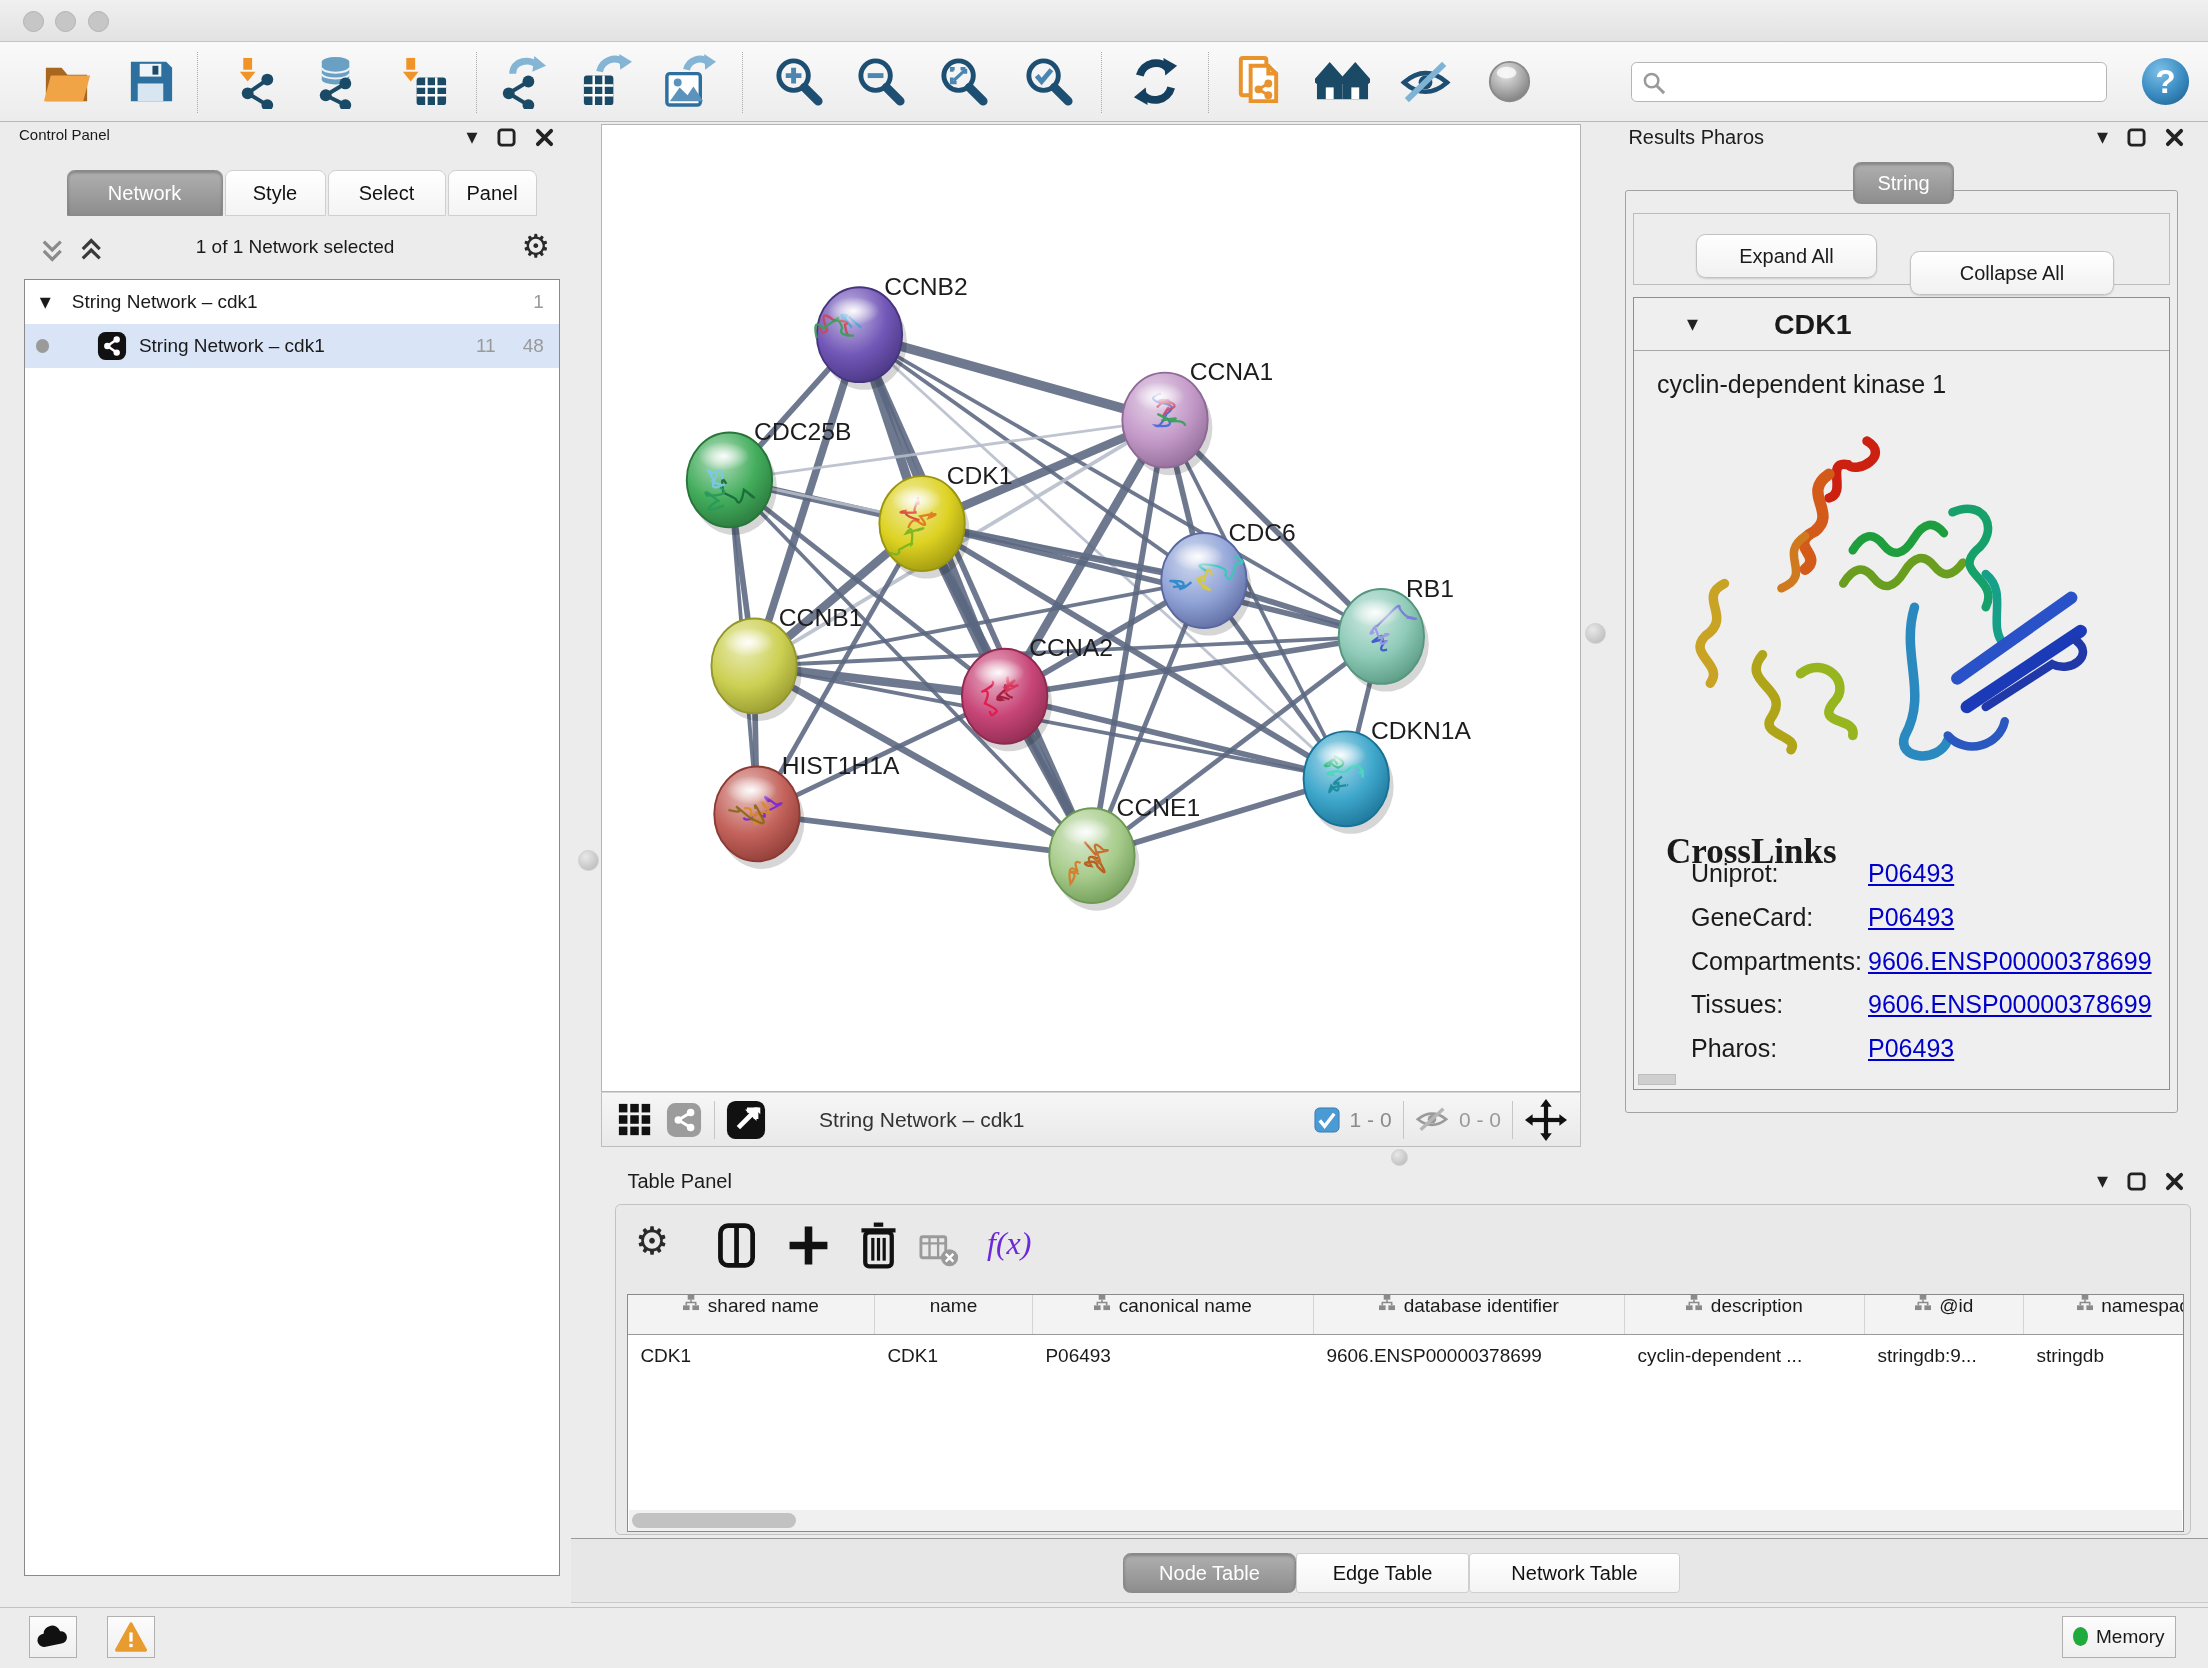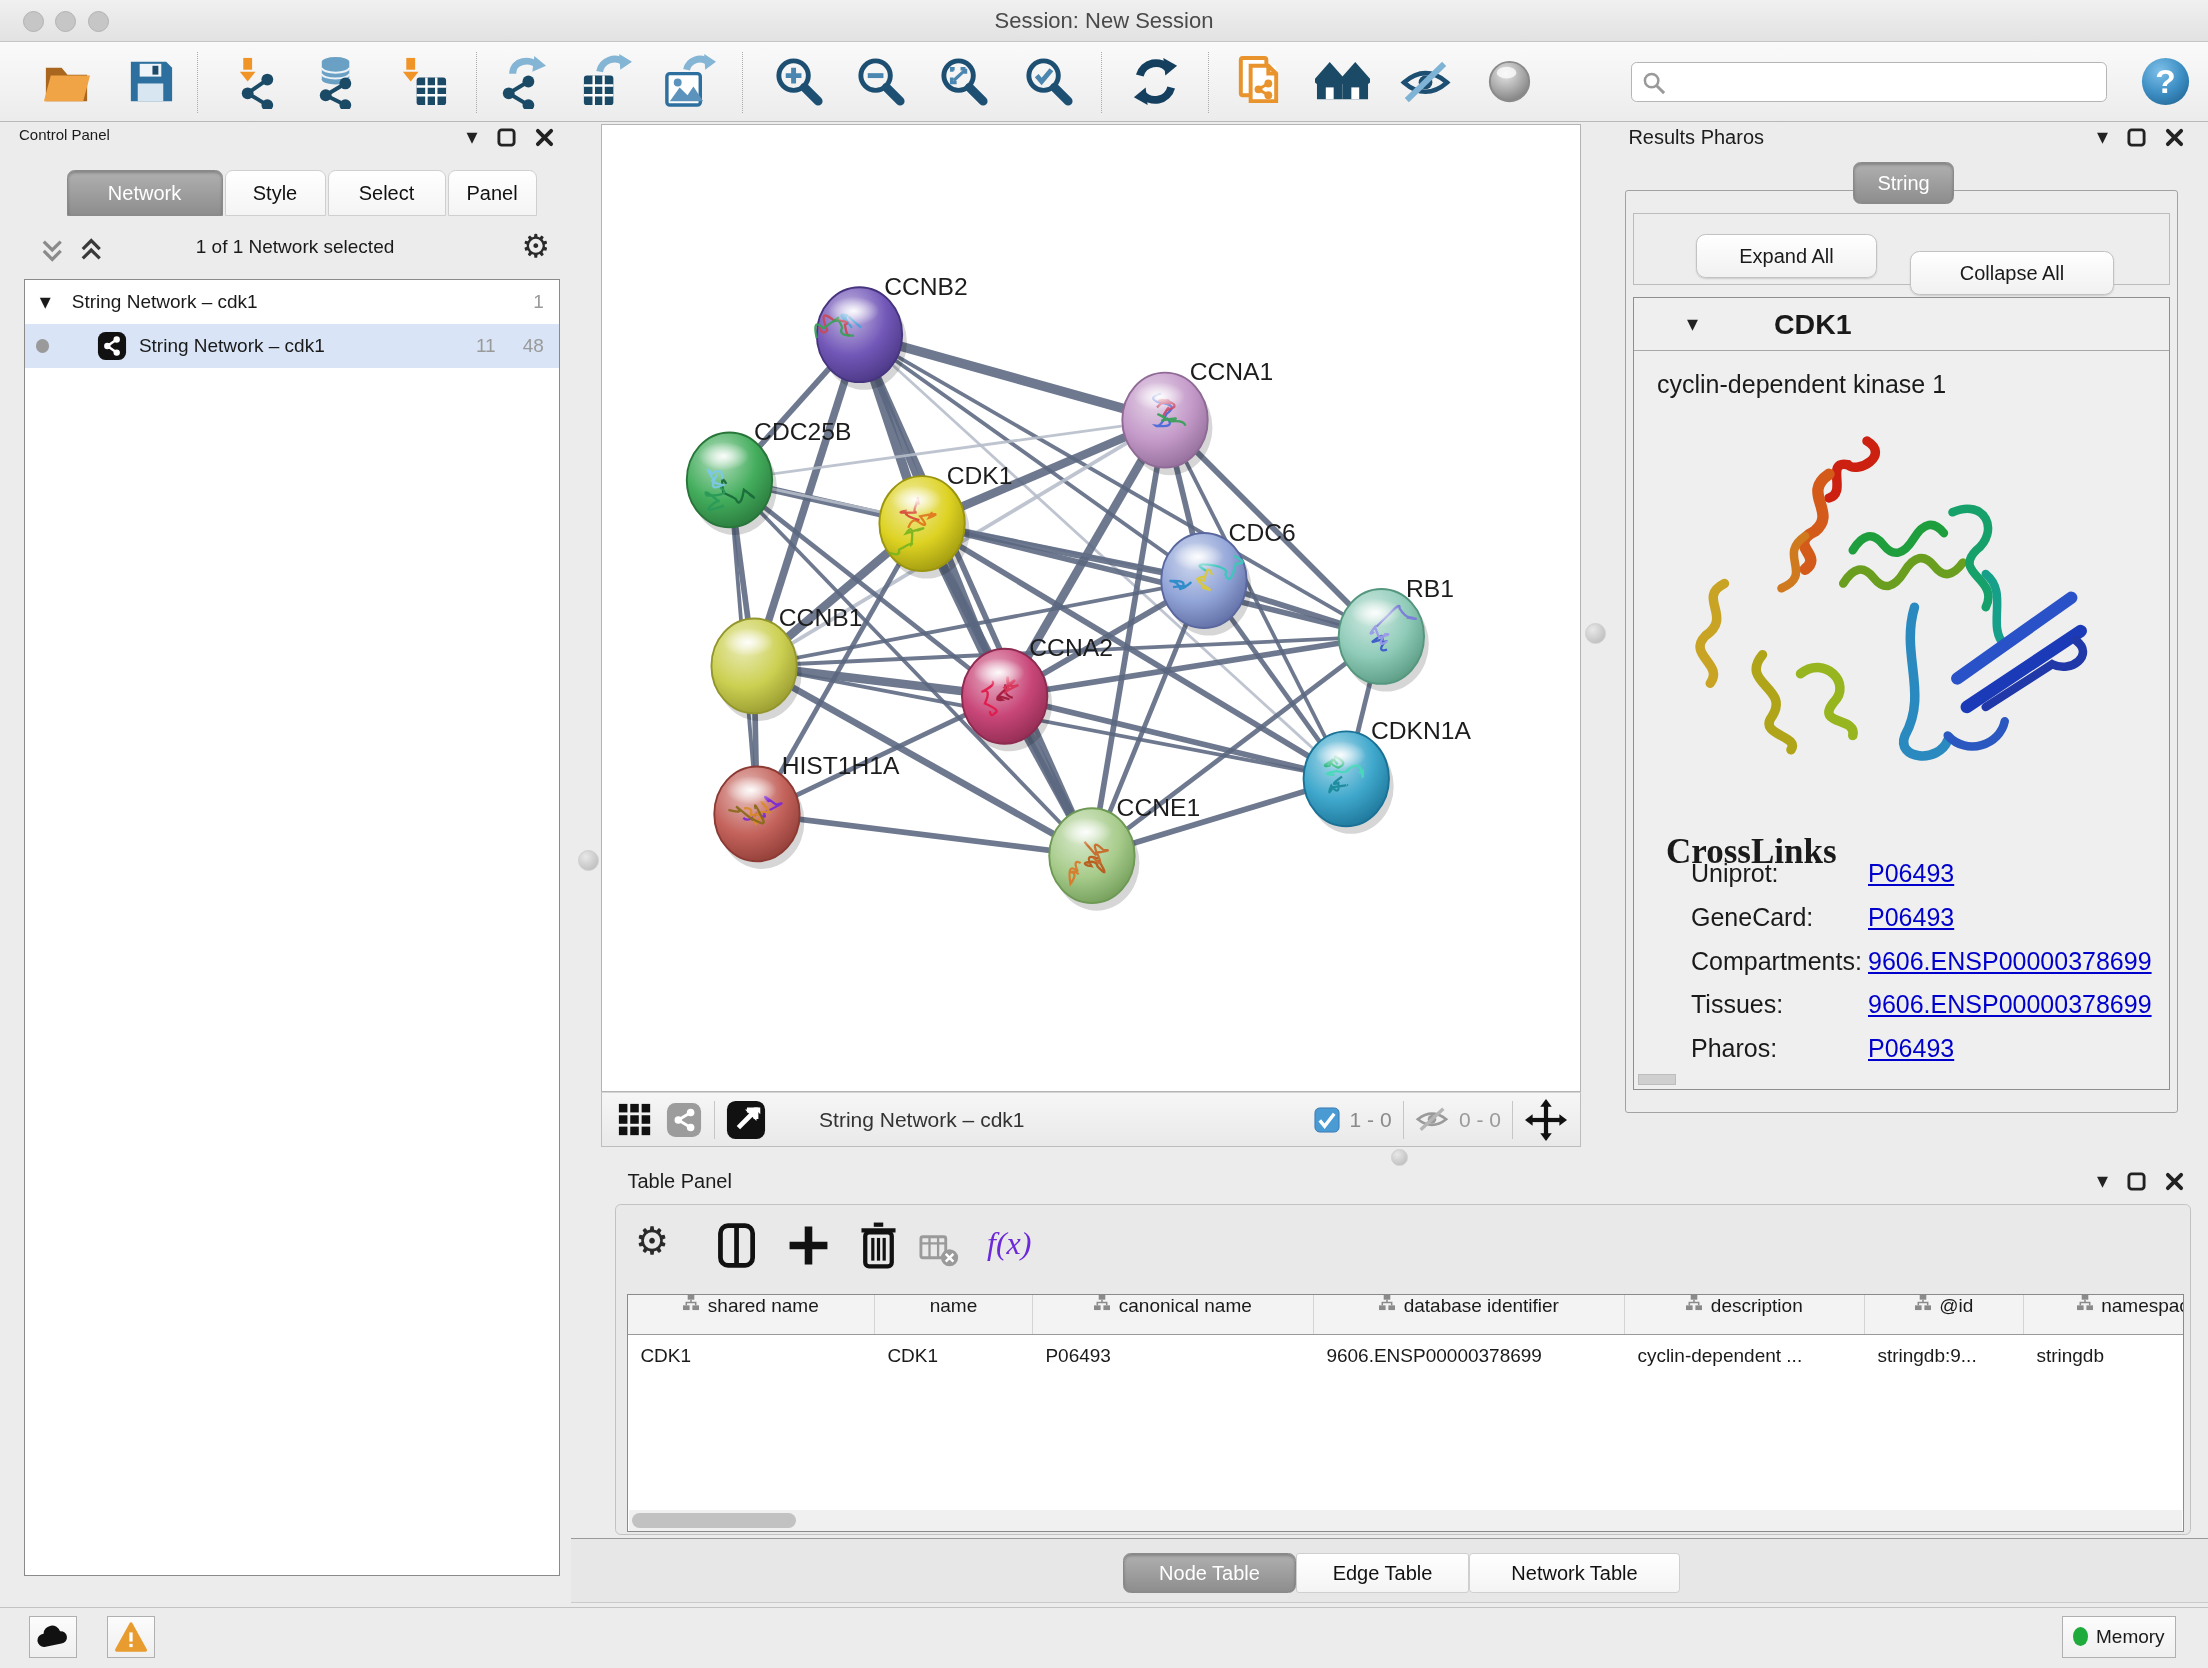--- a/index.html
+++ b/index.html
@@ -72,21 +72,20 @@
   .gear { font-family:"DejaVu Sans", sans-serif; color:#2a2a2a; }
   svg text { font-family:"Liberation Sans", sans-serif; }
 </style>
 </head>
 <body>
 
 <div class="abs titlebar">
   <span class="traffic" style="left:23px"></span>
   <span class="traffic" style="left:55px"></span>
   <span class="traffic" style="left:88px"></span>
-  <div class="win-title">Session: New Session</div>
 </div>
 
 <div class="abs toolbar">
   <span class="tb-icon" style="left:39px">
     <svg viewBox="0 0 56 56">
         <path d="M7 14h16l6 7h20v27H7z" fill="#a8661f"></path>
         <path d="M12 22h40l-7 26H5z" fill="#f0a445"></path>
       </svg>
   </span>
   <span class="tb-icon" style="left:123px">

